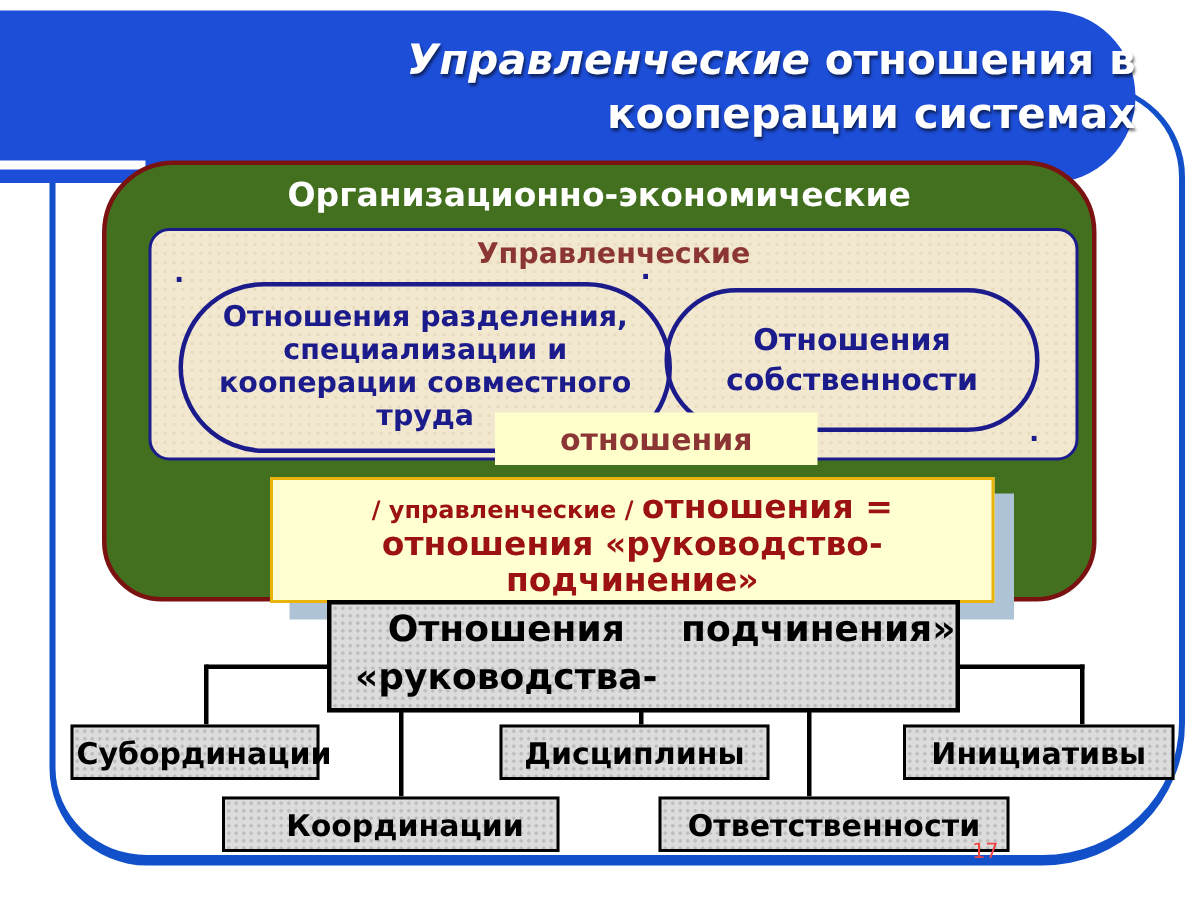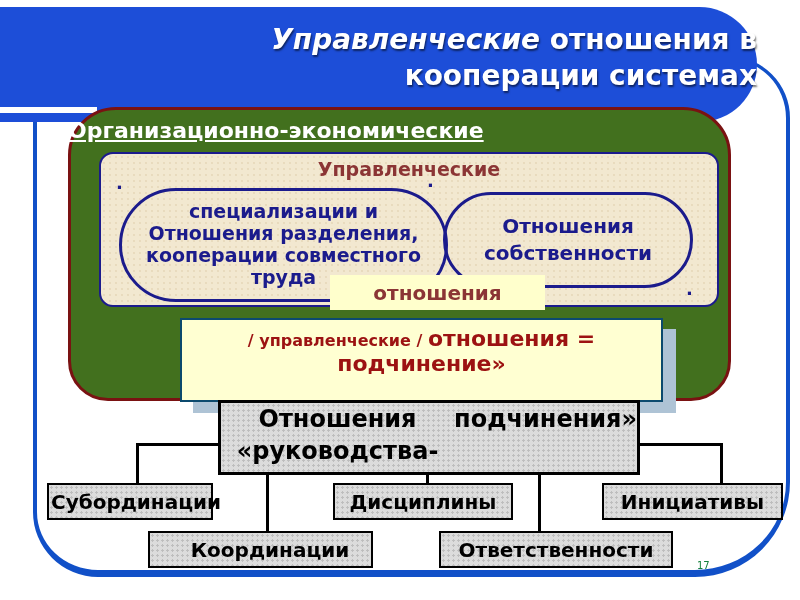--- a/index.html
+++ b/index.html
@@ -16,22 +16,22 @@
   .banner{left:0;top:7px;width:757px;height:115px;background:#1d4ed8;
           border-radius:0 58px 58px 0;color:#ffffff;text-align:right;
           font-weight:bold;font-size:28px;line-height:1.28;padding-top:15px;
           box-sizing:border-box;text-shadow:1px 2px 2px rgba(0,0,0,.55);}
   .banner .it{font-style:italic;}
   .white-strip{left:0;top:107px;width:97px;height:6px;background:#ffffff;}
 
   
   .green-box{left:68px;top:107px;width:663px;height:294px;background:#42701e;
              border:3px solid #7a1212;border-radius:48px 48px 40px 40px;box-sizing:border-box;}
-  .green-title{left:68px;top:118px;width:663px;color:#ffffff;
-               font-weight:bold;font-size:22px;text-decoration:underline;}
+  .green-title{left:68px;top:118px;width:663px;text-align:center;color:#ffffff;
+               font-weight:bold;font-size:22px;}
 
   
   .cream-box{left:99px;top:152px;width:620px;height:155px;background:#f2e8d0;
              background-image:radial-gradient(rgba(190,160,110,.18) 1px,transparent 1.2px);
              background-size:6px 6px;border:2px solid #1b1b8c;border-radius:14px;box-sizing:border-box;}
   .econ-title{left:99px;top:158px;width:620px;text-align:center;color:#8b3535;
               font-weight:bold;font-size:19px;}
 
   .stadium{box-sizing:border-box;border:3px solid #1b1b8c;display:flex;flex-direction:column;
            align-items:center;justify-content:center;text-align:center;color:#1b1b8c;font-weight:bold;}
@@ -41,21 +41,21 @@
   .stadium-right{left:443px;top:192px;width:250px;height:96px;border-radius:48px;
                  font-size:20px;line-height:1.35;}
   .dot{color:#1b1b8c;font-weight:bold;font-size:18px;}
 
   .otn-label{left:330px;top:275px;width:215px;height:35px;background:#ffffcc;
              color:#8b3535;font-weight:bold;font-size:20px;
              display:flex;align-items:center;justify-content:center;}
 
   
   .managerial{left:180px;top:318px;width:483px;height:84px;background:#ffffd2;
-              border:2px solid #0c4a6e;box-shadow:13px 11px 0 #aec3d5;box-sizing:border-box;
+              border:2px solid #eab308;box-shadow:13px 11px 0 #aec3d5;box-sizing:border-box;
               color:#9c1212;font-weight:bold;font-size:22px;line-height:1.12;
               text-align:center;padding-top:7px;}
   .mg-small{font-size:16px;}
 
   
   .main-box{left:218px;top:400px;width:422px;height:75px;background:#dcdcdc;
             background-image:radial-gradient(rgba(110,110,110,.28) 1px,transparent 1.2px);
             background-size:5px 5px;border:3px solid #000;box-sizing:border-box;color:#000;
             font-weight:bold;font-size:24px;line-height:1.35;text-align:center;
             display:flex;flex-direction:row;justify-content:center;}
@@ -66,21 +66,21 @@
   .child{height:37px;background:#dcdcdc;
          background-image:radial-gradient(rgba(110,110,110,.28) 1px,transparent 1.2px);
          background-size:5px 5px;border:2px solid #000;box-sizing:border-box;color:#000;
          font-weight:bold;font-size:20px;display:flex;align-items:center;justify-content:center;}
   .child-sub{left:47px;top:483px;width:166px;padding-left:12px;}
   .child-dis{left:333px;top:483px;width:180px;}
   .child-ini{left:602px;top:483px;width:181px;}
   .child-koo{left:148px;top:531px;width:225px;padding-left:19px;}
   .child-otv{left:439px;top:531px;width:234px;}
 
-  .page-num{left:697px;top:560px;font-size:10px;color:#15803d;}
+  .page-num{left:648px;top:560px;font-size:14px;color:#ef4444;}
 </style>
 </head>
 <body>
 
 <div class="slide">
 
   <div class="abs frame"></div>
 
   <div class="abs banner">
     <div>
@@ -90,41 +90,42 @@
   </div>
   <div class="abs white-strip"></div>
 
   <div class="abs green-box"></div>
   <div class="abs green-title">Организационно-экономические</div>
 
   <div class="abs cream-box"></div>
   <div class="abs econ-title">Управленческие</div>
 
   <div class="abs stadium stadium-left">
+    <span>Отношения разделения,</span>
     <span>специализации и</span>
-    <span>Отношения разделения,</span>
     <span>кооперации совместного</span>
     <span>труда</span>
   </div>
 
   <div class="abs stadium stadium-right">
     <span>Отношения</span>
     <span>собственности</span>
   </div>
 
   <span class="abs dot" style="left:116px;top:172px;">.</span>
   <span class="abs dot" style="left:427px;top:170px;">.</span>
   <span class="abs dot" style="left:686px;top:278px;">.</span>
 
   <div class="abs otn-label">отношения</div>
 
   <div class="abs managerial">
     <div>
       <span class="mg-small">/ управленческие / </span><span>отношения =</span>
     </div>
+    <div>отношения «руководство-</div>
     <div>подчинение»</div>
   </div>
 
   <div class="abs main-box">
     <span>Отношения «руководства-</span>
     <span>подчинения»</span>
   </div>
 
   <div class="abs connector" style="left:137px;top:443px;width:81px;height:3px;"></div>
   <div class="abs connector" style="left:136px;top:443px;width:3px;height:40px;"></div>

